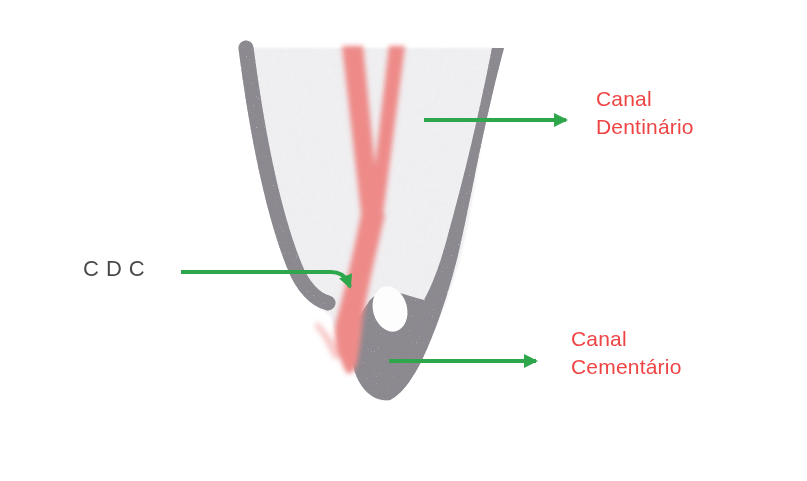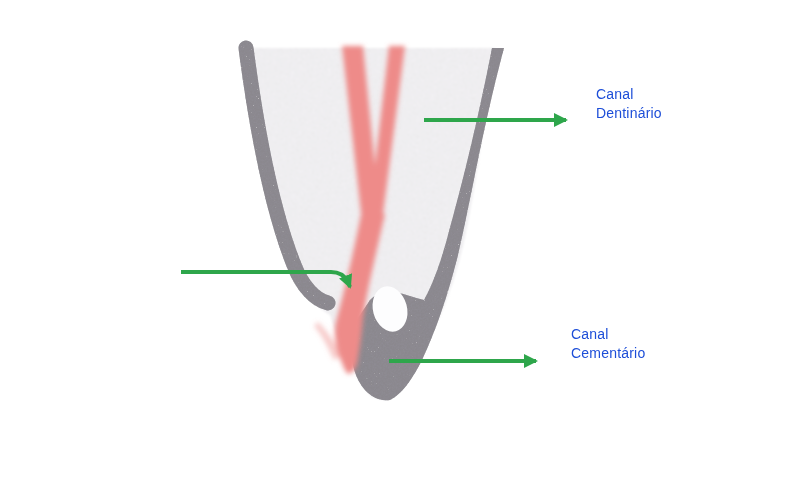--- a/index.html
+++ b/index.html
@@ -6,23 +6,23 @@
   .stage{
     position:relative;
     width:807px;height:481px;
     background:#ffffff;
     overflow:hidden;
     font-family:"Liberation Sans", sans-serif;
   }
   .stage svg{position:absolute;left:0;top:0;}
   .lbl{
     position:absolute;
-    color:#1d4ed8;
-    font-size:14px;
-    line-height:19px;
+    color:#ef4444;
+    font-size:21px;
+    line-height:28px;
     white-space:pre-line;
     letter-spacing:0.2px;
   }
   .lbl-dentinario{left:596px;top:85px;}
   .lbl-cementario{left:571px;top:325px;}
   .lbl-cdc{
     position:absolute;
     left:83px;top:256px;
     font-size:22px;
     letter-spacing:7px;
@@ -127,17 +127,18 @@
     <g stroke="#2ea64b" stroke-width="4" fill="none">
       <path d="M 424,120 L 566,120" marker-end="url(#ah)"></path>
       <path d="M 181,272 L 331,272 Q 343,272 348,282 L 350,287" marker-end="url(#ah)"></path>
       <path d="M 389,361 L 536,361" marker-end="url(#ah)"></path>
     </g>
   </svg>
 
   <div class="lbl lbl-dentinario">Canal
 Dentinário</div>
 
+  <div class="lbl-cdc">CDC</div>
 
   <div class="lbl lbl-cementario">Canal
 Cementário</div>
 
 </div>
 
 </body></html>

